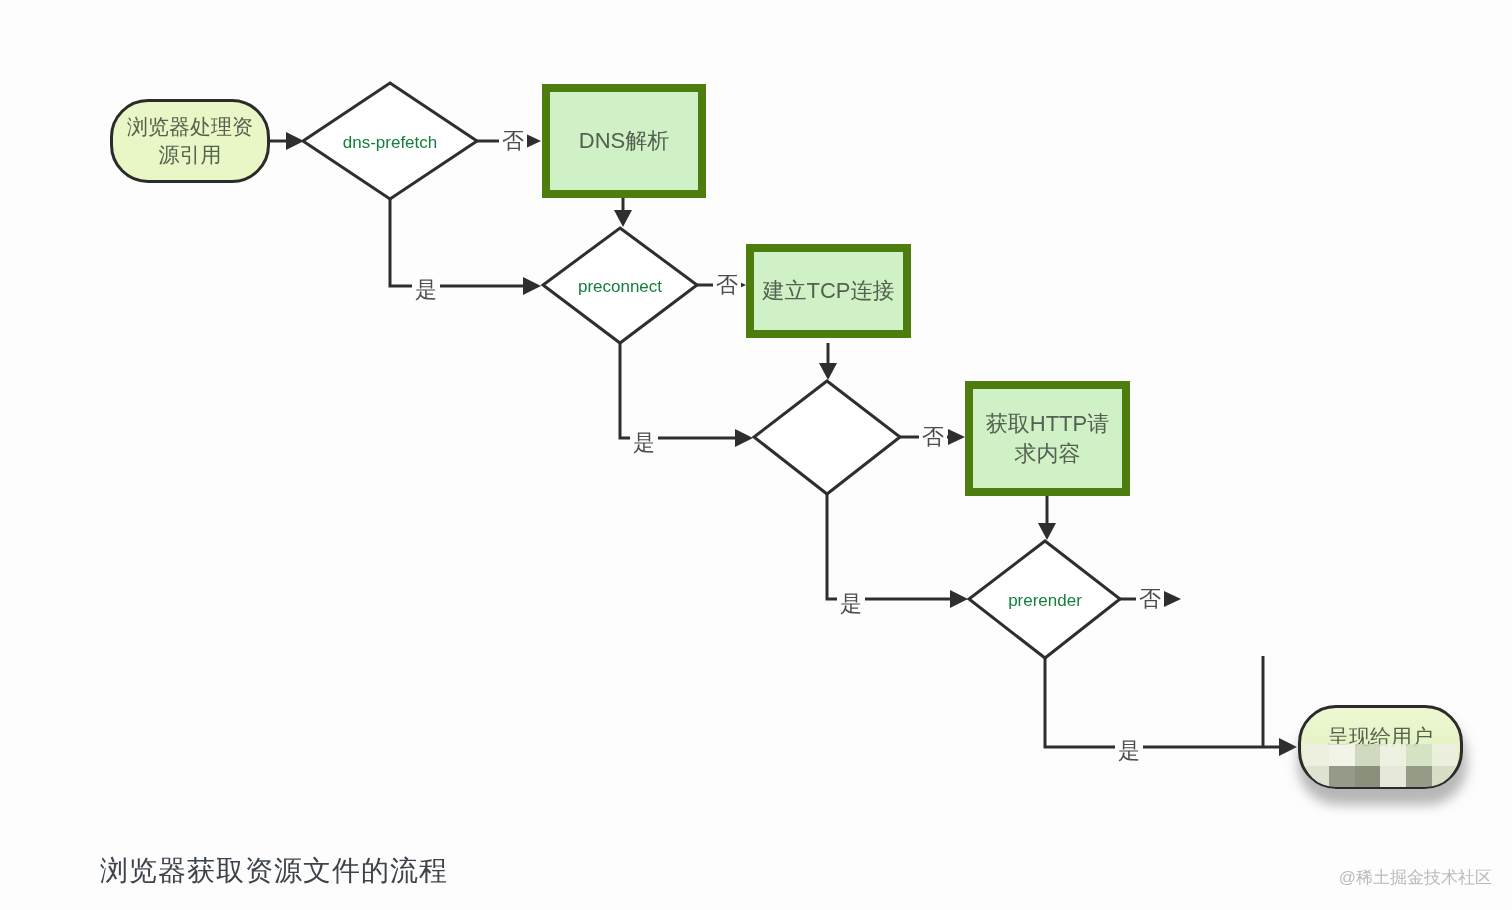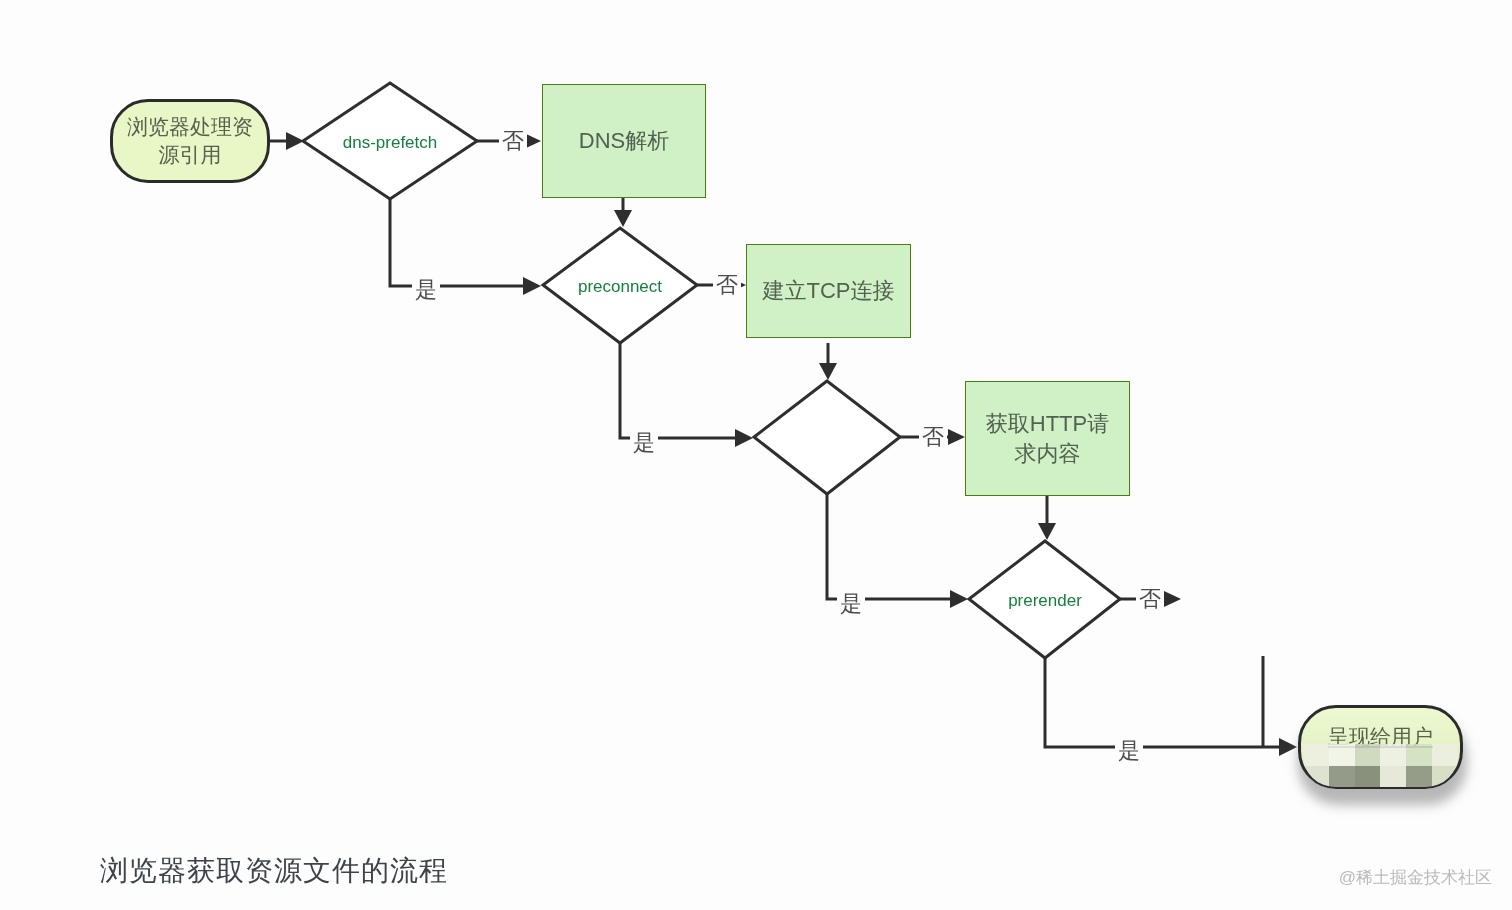--- a/index.html
+++ b/index.html
@@ -16,21 +16,21 @@
     background: #e9f6c6;
     border: 3px solid #2b2b2b;
     border-radius: 38px;
     color: #55624e;
     font-size: 21px;
     line-height: 28px;
     justify-content: center;
   }
   .process {
     background: #cff1c5;
-    border: 1px solid #4d7c0f;
+    border: 8px solid #4d7c0f;
     color: #546051;
     font-size: 22px;
     line-height: 30px;
   }
 
   .start-node { left: 110px; top: 99px; width: 160px; height: 84px; }
   .start-node span { width: 134px; }
 
   .proc-dns     { left: 542px;  top: 84px;  width: 164px; height: 114px; }
   .proc-tcp     { left: 746px;  top: 244px; width: 165px; height: 94px; align-items: center; }
@@ -38,21 +38,21 @@
   .proc-http span { width: 142px; }
   .proc-render  { left: 1182px; top: 541px; width: 164px; height: 115px; }
 
   .end-node {
     left: 1298px; top: 705px; width: 165px; height: 84px;
     background: linear-gradient(180deg, #edf8d2 0%, #e6f3c6 45%, #d8e6bd 100%);
     box-shadow: 2px 14px 12px 2px rgba(125,125,125,0.55);
     overflow: hidden;
     align-items: flex-start;
   }
-  .end-node span { margin-top: 15px; width: 100%; text-decoration: underline; }
+  .end-node span { margin-top: 15px; width: 100%; }
 
   
   .mosaic {
     position: absolute; z-index: 3;
     left: 1303px; top: 744px; width: 155px; height: 43px;
     border-radius: 0 0 32px 32px;
     overflow: hidden;
     display: flex; flex-wrap: wrap;
   }
   .mosaic i { display: block; width: 16.6667%; height: 22px; }

